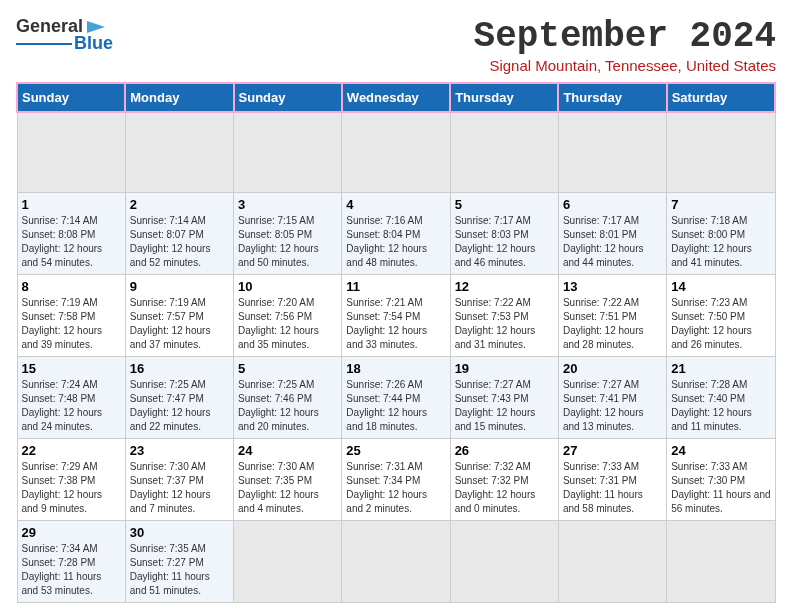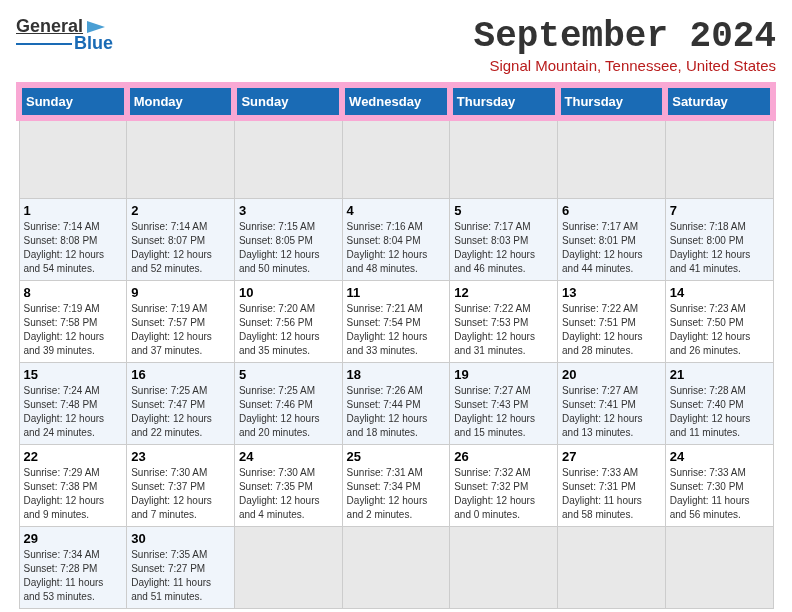--- a/index.html
+++ b/index.html
@@ -39,21 +39,21 @@
       border-collapse: collapse;
       font-size: 11px;
     }
     thead tr th {
       background: #1a6bb5;
       color: #fff;
       padding: 6px 4px;
       text-align: left;
       font-size: 13px;
       font-weight: bold;
-      border: 6px solid #f9a8d4;
+      border: 2px solid #f9a8d4;
     }
     tbody tr td {
       border: 1px solid #ccc;
       vertical-align: top;
       padding: 4px 4px;
       width: 14.28%;
       min-height: 80px;
       height: 80px;
     }
     tbody tr:nth-child(odd) td {
@@ -76,21 +76,21 @@
     .empty-cell {
       background: #e8e8e8 !important;
     }
   </style>
 </head>
 <body>
 
 <div class="header">
   <div class="logo">
     <div style="display:flex; align-items:center; gap:2px;">
-      <span style="font-size:18px; font-weight:bold; color:#333;text-decoration:underline;">General</span>
+      <span style="font-size:18px; font-weight:bold; color:#333;">General</span>
       <svg width="22" height="20" viewBox="0 0 22 20">
         <polygon points="2,4 20,10 2,16" fill="#4a9fd4"></polygon>
       </svg>
     </div>
     <div style="display:flex; align-items:center; margin-top:-4px;">
       <div style="width:56px; height:2px; background:#1a6bb5;"></div>
       <span style="font-size:18px; font-weight:bold; color:#1a6bb5; margin-left:2px;">Blue</span>
     </div>
   </div>
   <div class="title-block">

